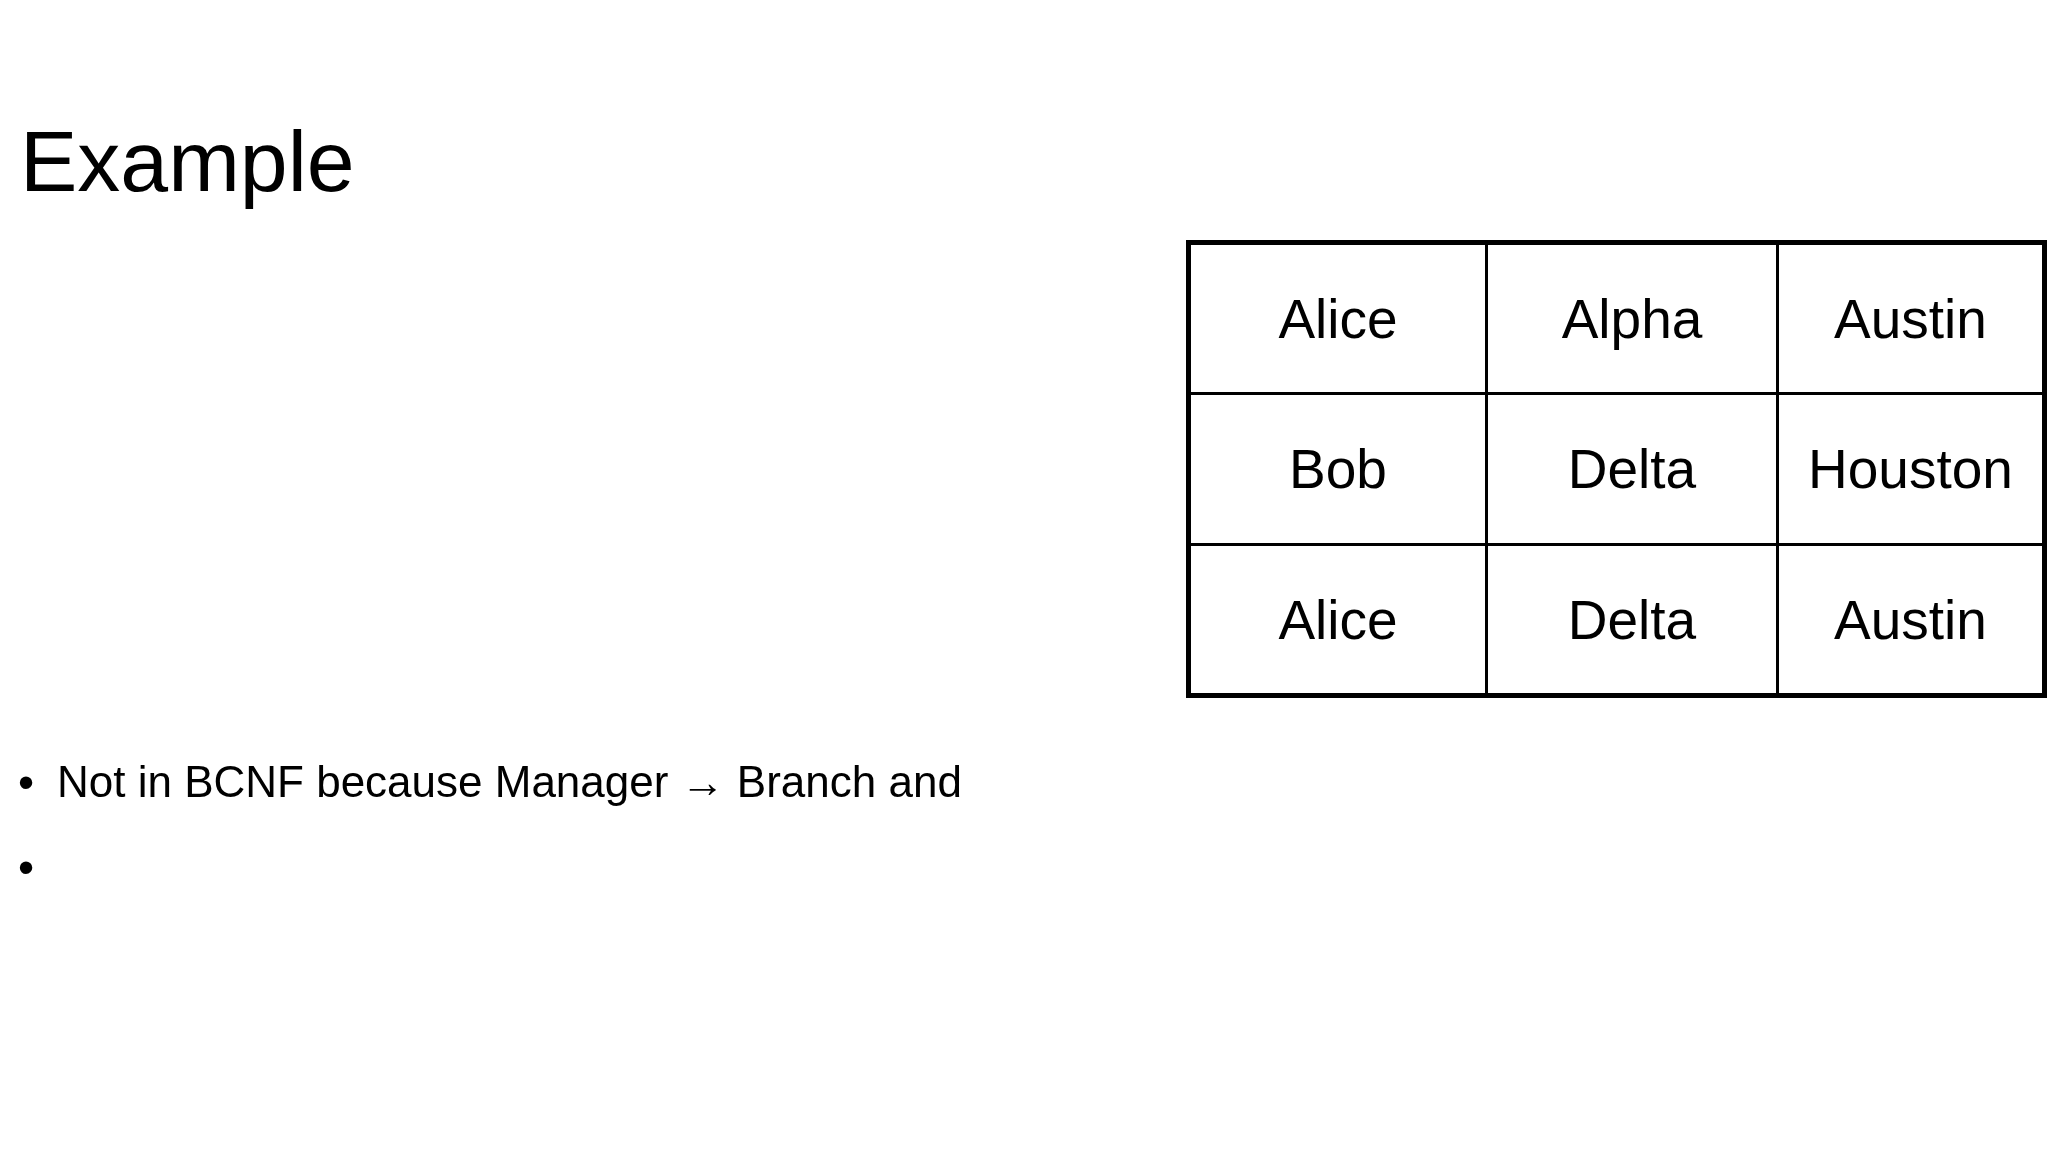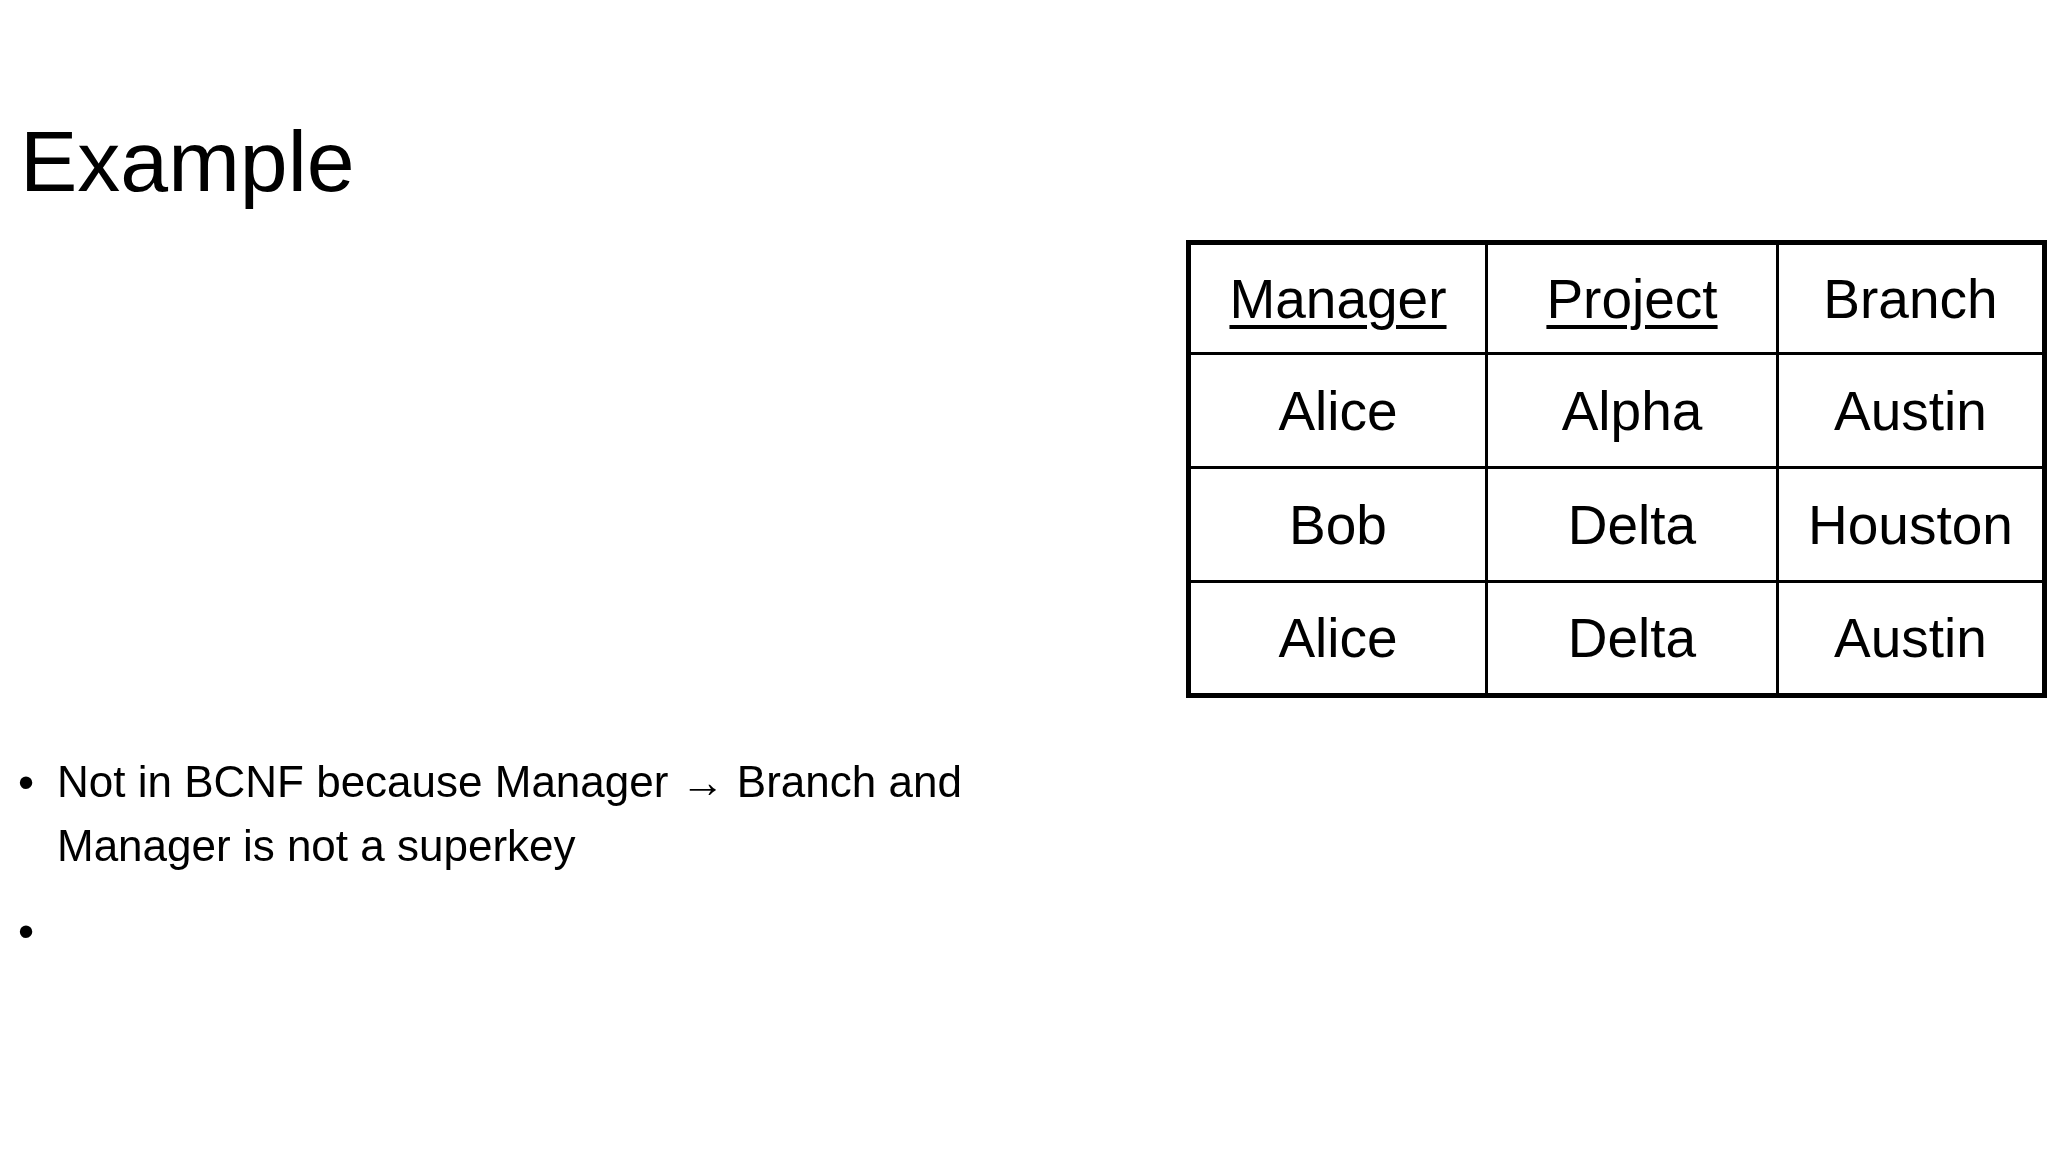--- a/index.html
+++ b/index.html
@@ -96,31 +96,20 @@
 
   <div class="slide-title">Example</div>
 
   <table class="relation-table">
     <colgroup>
       <col class="col-manager">
       <col class="col-project">
       <col class="col-branch">
     </colgroup>
     <tbody>
-      <tr class="header-row">
-        <td>
-          <span class="underlined">Manager</span>
-        </td>
-        <td>
-          <span class="underlined">Project</span>
-        </td>
-        <td>
-          <span>Branch</span>
-        </td>
-      </tr>
       <tr class="data-row">
         <td>Alice</td>
         <td>Alpha</td>
         <td>Austin</td>
       </tr>
       <tr class="data-row">
         <td>Bob</td>
         <td>Delta</td>
         <td>Houston</td>
       </tr>
@@ -130,21 +119,20 @@
         <td>Austin</td>
       </tr>
     </tbody>
   </table>
 
   <div class="bullet-list">
     <div class="bullet-item">
       <span class="bullet-marker">•</span>
       <span class="bullet-text">
         <span class="bullet-line">Not in BCNF because Manager → Branch and</span>
-        <span class="bullet-line">Manager is not a superkey</span>
       </span>
     </div>
     <div class="bullet-item">
       <span class="bullet-marker">•</span>
     </div>
   </div>
 
 </div>
 
 </body></html>

